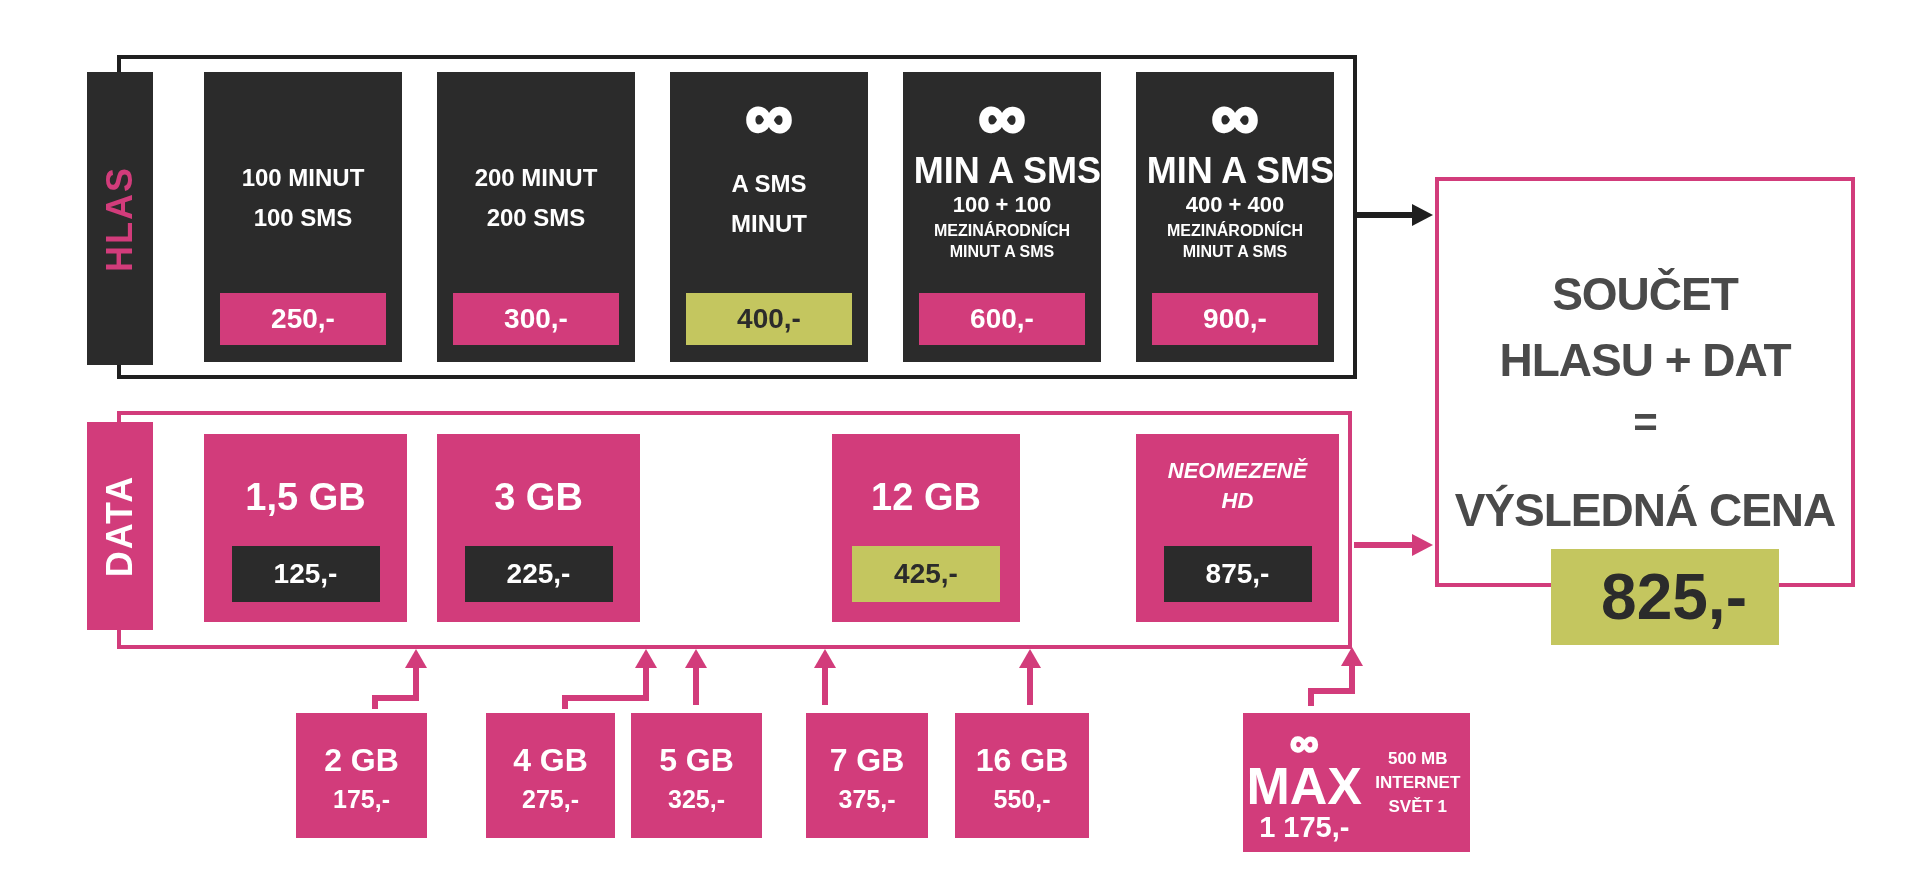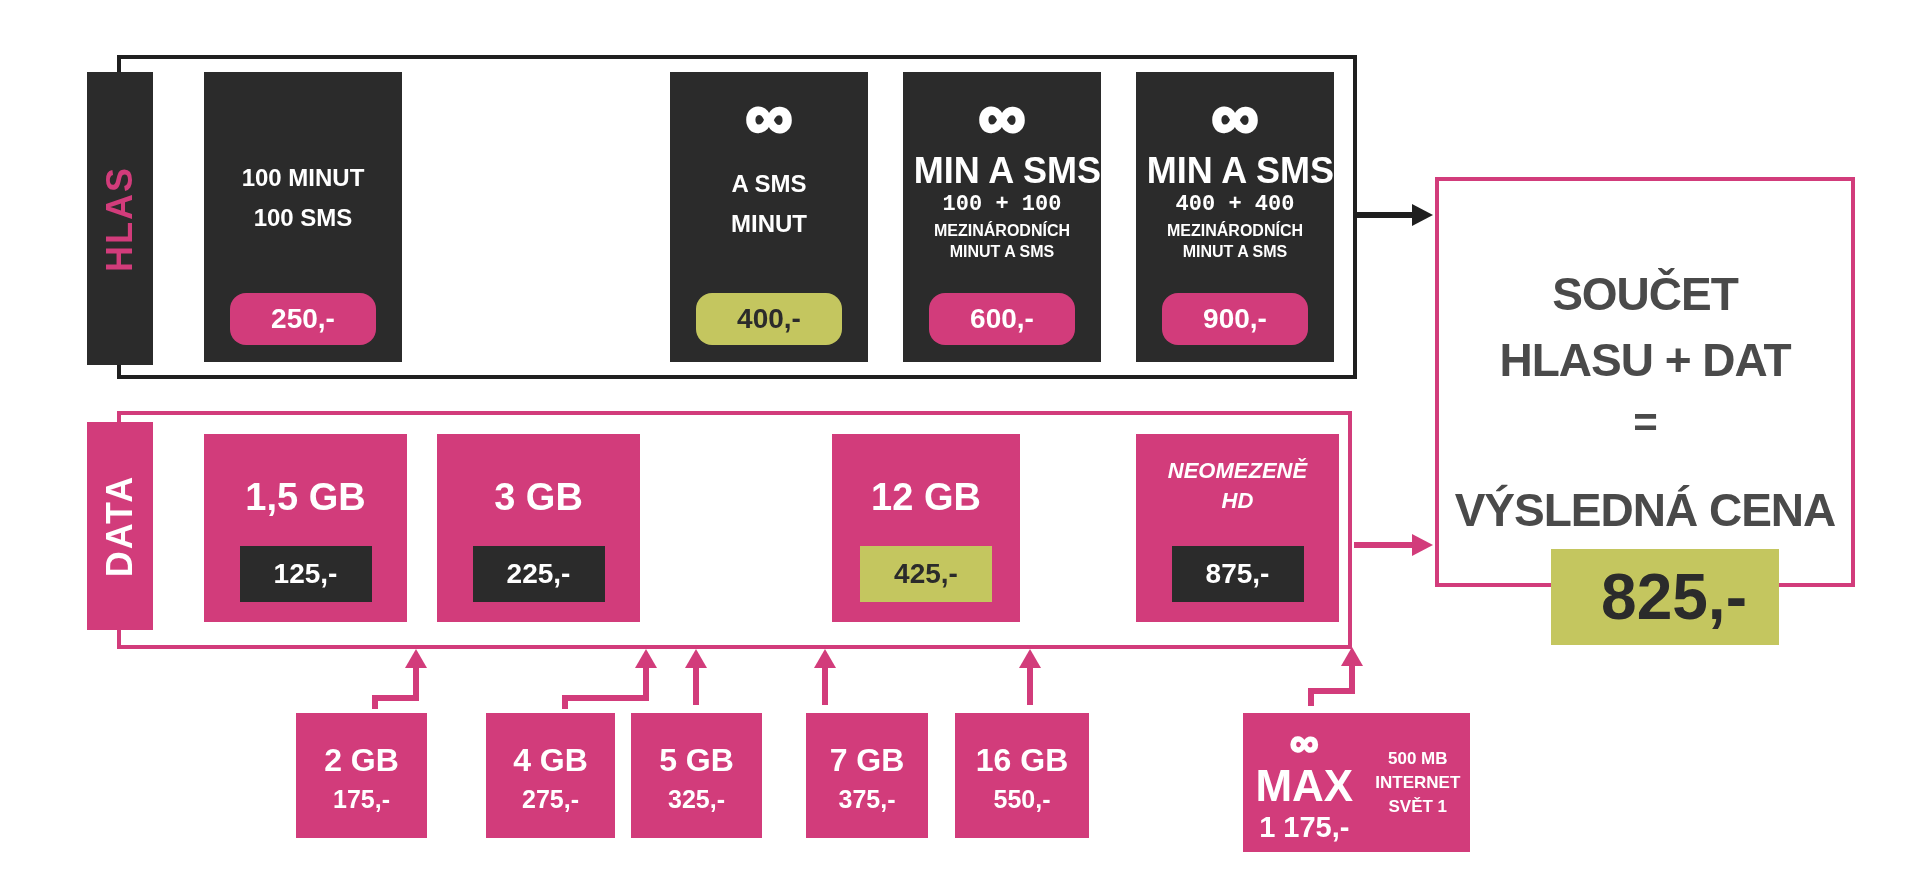--- a/index.html
+++ b/index.html
@@ -27,44 +27,44 @@
   .vbar.hlas span{color:var(--magenta);}
   .vbar.data span{color:#fff;}
 
   
   .plan-hlas{position:absolute;top:72px;width:198px;height:290px;background:var(--dark);color:#fff;z-index:2;}
   .plan-hlas .titles{position:absolute;top:86px;left:0;right:0;text-align:center;font-size:24px;line-height:40px;}
   .plan-hlas .inf{position:absolute;top:6px;left:0;right:0;text-align:center;font-size:66px;line-height:76px;-webkit-text-stroke:3px #fff;}
   .plan-hlas .titles.after-inf{top:92px;}
   .plan-hlas .title-one{position:absolute;top:82px;left:8px;right:0;text-align:right;font-size:36px;line-height:34px;}
   .plan-hlas .subs{position:absolute;top:118px;left:0;right:0;text-align:center;}
-  .plan-hlas .subs .s1{font-size:22px;line-height:30px;font-family:Liberation Mono, monospace;}
+  .plan-hlas .subs .s1{font-size:22px;line-height:30px;}
   .plan-hlas .subs .s2{font-size:16px;line-height:21px;}
 
   
   .tag{position:absolute;left:50%;transform:translateX(-50%);display:flex;align-items:center;justify-content:center;font-size:28px;}
-  .tag.in-hlas{bottom:17px;width:146px;height:52px;border-radius:16px;}
-  .tag.in-data{bottom:20px;width:132px;height:56px;}
+  .tag.in-hlas{bottom:17px;width:166px;height:52px;}
+  .tag.in-data{bottom:20px;width:148px;height:56px;}
   .tag.magenta{background:var(--magenta);color:#fff;}
   .tag.olive{background:var(--olive);color:var(--dark);}
   .tag.dark{background:var(--dark);color:#fff;}
 
   
   .plan-data{position:absolute;top:434px;height:188px;background:var(--magenta);color:#fff;z-index:2;}
   .plan-data .title{position:absolute;top:42px;left:0;right:0;text-align:center;font-size:38px;}
   .plan-data .title2{position:absolute;top:22px;left:0;right:0;text-align:center;font-size:22px;line-height:30px;font-style:italic;}
 
   
   .addon{position:absolute;top:713px;height:125px;background:var(--magenta);color:#fff;z-index:2;}
   .addon .t{margin-top:28px;text-align:center;font-size:32px;line-height:38px;}
   .addon .p{margin-top:6px;text-align:center;font-size:25px;}
   .addon.max{height:139px;display:flex;}
   .addon.max .col-l{width:54%;display:flex;flex-direction:column;align-items:center;padding-top:8px;}
   .addon.max .col-l .inf{font-size:40px;line-height:42px;-webkit-text-stroke:2px #fff;}
-  .addon.max .col-l .mx{font-size:44px;line-height:46px;}
+  .addon.max .col-l .mx{font-size:52px;line-height:46px;}
   .addon.max .col-l .pp{font-size:29px;line-height:36px;}
   .addon.max .col-r{width:46%;display:flex;flex-direction:column;justify-content:center;padding-top:0;}
   .addon.max .col-r div{font-size:17px;line-height:24px;text-align:center;}
 
   
   .result{position:absolute;left:1435px;top:177px;width:420px;height:410px;border:4px solid var(--magenta);background:#fff;color:var(--gray);} 
 
   
   .result .line{position:absolute;left:0;right:0;text-align:center;font-size:46px;letter-spacing:-1px;}
   .line.a{top:86px;}
@@ -92,20 +92,27 @@
   </div>
 
   <div class="plan-hlas" style="left:204px">
     <div class="titles">
       <div>100 MINUT</div>
       <div>100 SMS</div>
     </div>
     <div class="tag in-hlas magenta">250,-</div>
   </div>
 
+  <div class="plan-hlas" style="left:437px">
+    <div class="titles">
+      <div>200 MINUT</div>
+      <div>200 SMS</div>
+    </div>
+    <div class="tag in-hlas magenta">300,-</div>
+  </div>
 
   <div class="plan-hlas" style="left:670px">
     <div class="inf">∞</div>
     <div class="titles after-inf">
       <div>A SMS</div>
       <div>MINUT</div>
     </div>
     <div class="tag in-hlas olive">400,-</div>
   </div>
 

